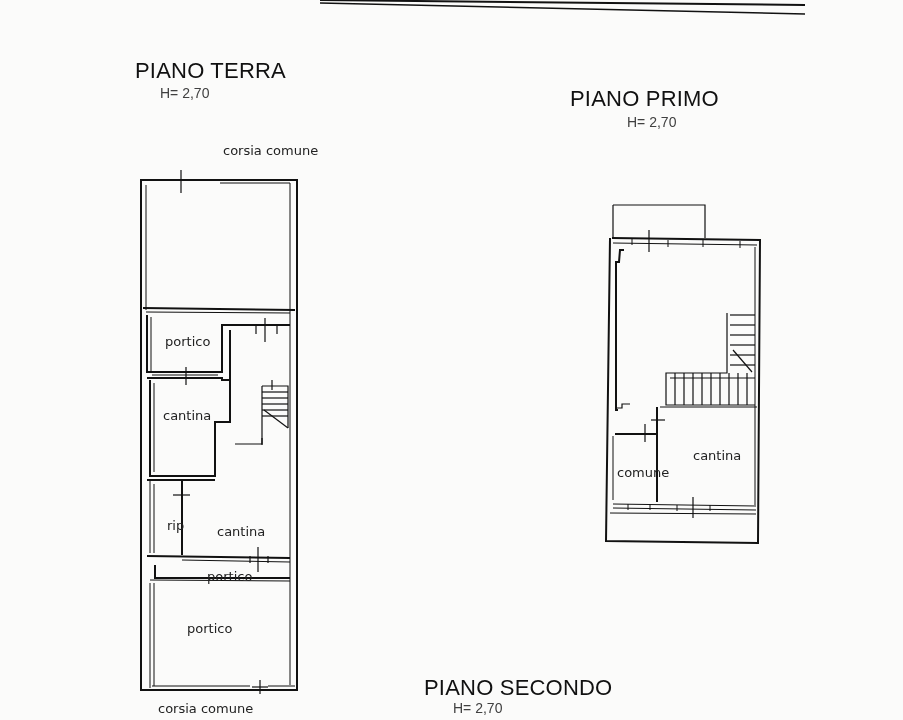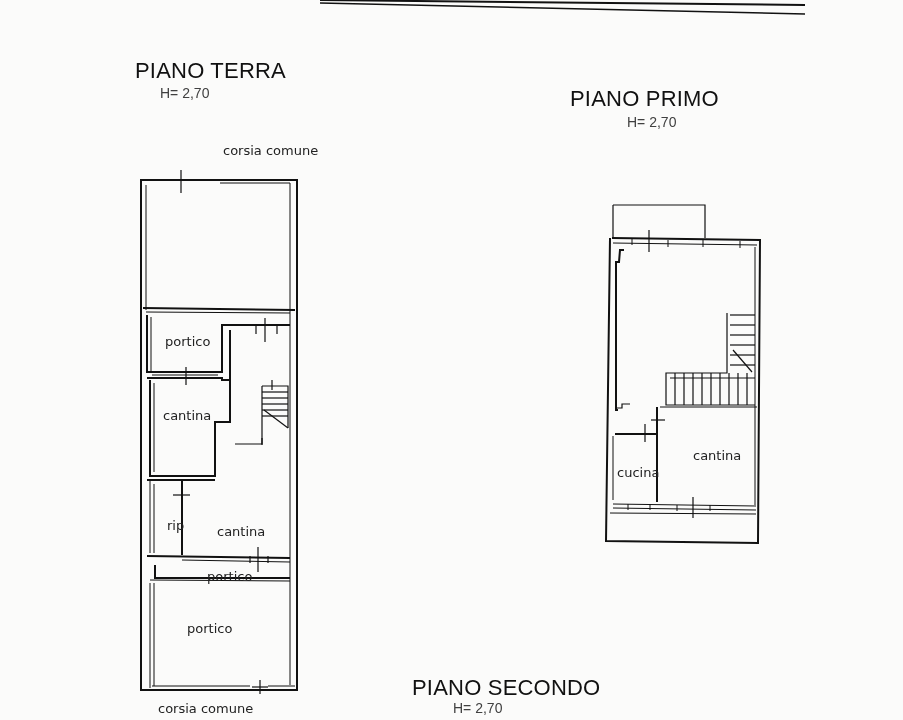--- a/index.html
+++ b/index.html
@@ -163,17 +163,17 @@
 <div class="small-label" style="left:165px; top:334px;">portico</div>
 <div class="small-label" style="left:163px; top:408px;">cantina</div>
 <div class="small-label" style="left:167px; top:518px;">rip</div>
 <div class="small-label" style="left:217px; top:524px;">cantina</div>
 <div class="small-label" style="left:207px; top:569px;">portico</div>
 <div class="small-label" style="left:187px; top:621px;">portico</div>
 <div class="small-label" style="left:158px; top:701px;">corsia comune</div>
 
 <div class="title" style="left:570px; top:86px;">PIANO PRIMO</div>
 <div class="height" style="left:627px; top:114px;">H= 2,70</div>
-<div class="small-label" style="left:617px; top:465px;">cucina</div>
+<div class="small-label" style="left:617px; top:465px;">comune</div>
 <div class="small-label" style="left:693px; top:448px;">cantina</div>
 
-<div class="title" style="left:412px; top:675px;">PIANO SECONDO</div>
+<div class="title" style="left:424px; top:675px;">PIANO SECONDO</div>
 <div class="height" style="left:453px; top:700px;">H= 2,70</div>
 
 </body></html>

